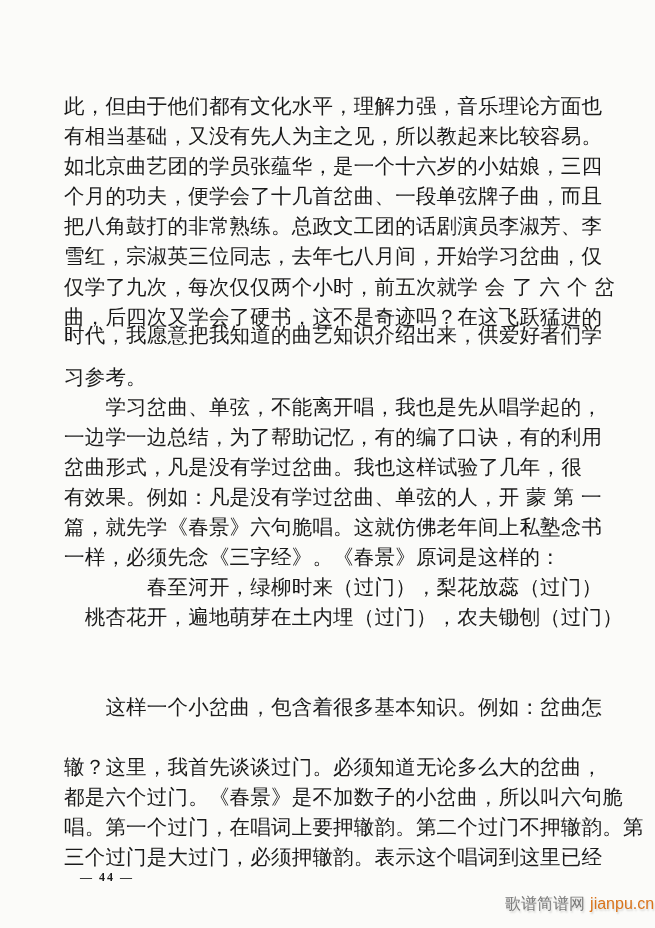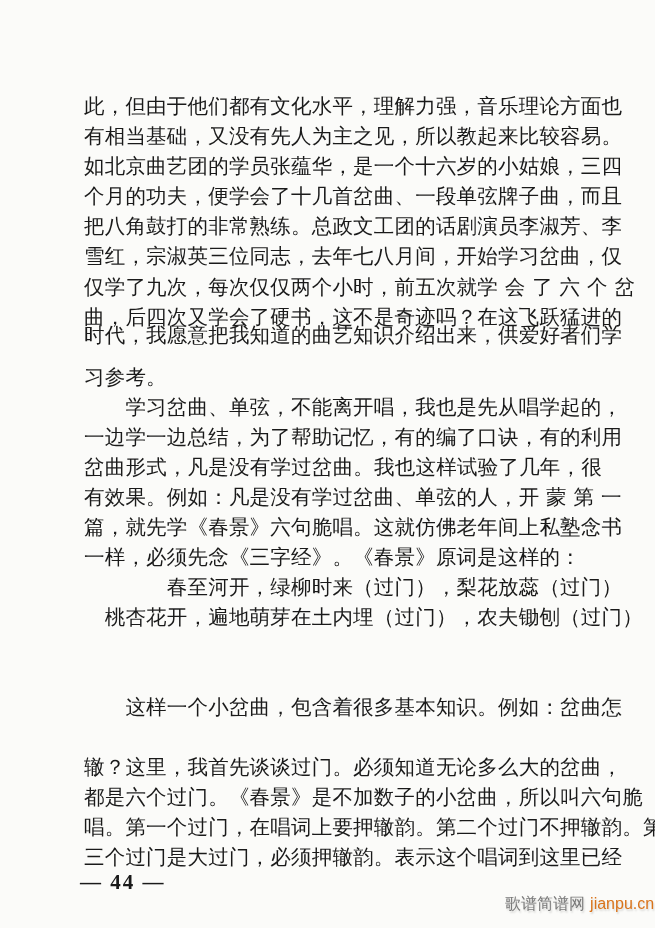--- a/index.html
+++ b/index.html
@@ -16,28 +16,27 @@
       position: absolute;
       left: 64px;
       width: 518px;
       height: 30px;
       font-size: 20.5px;
       line-height: 30px;
       white-space: nowrap;
       text-align: justify;
       text-align-last: justify;
       letter-spacing: 0.2px;
-      margin-left: 20px;
     }
     .line.last { text-align-last: left; }
     .line.poem { text-align-last: left; }
     .page-number {
       position: absolute;
       left: 80px; top: 838px;
-      font-size: 21px; font-weight: bold;
+      font-size: 12px; font-weight: bold;
       font-family: "Liberation Serif", serif;
       letter-spacing: 2px;
     }
     .watermark {
       position: absolute;
       left: 505px; top: 894px;
       font-size: 16px;
       color: #7a7a7a;
       font-family: "DejaVu Sans", sans-serif;
       white-space: nowrap;

